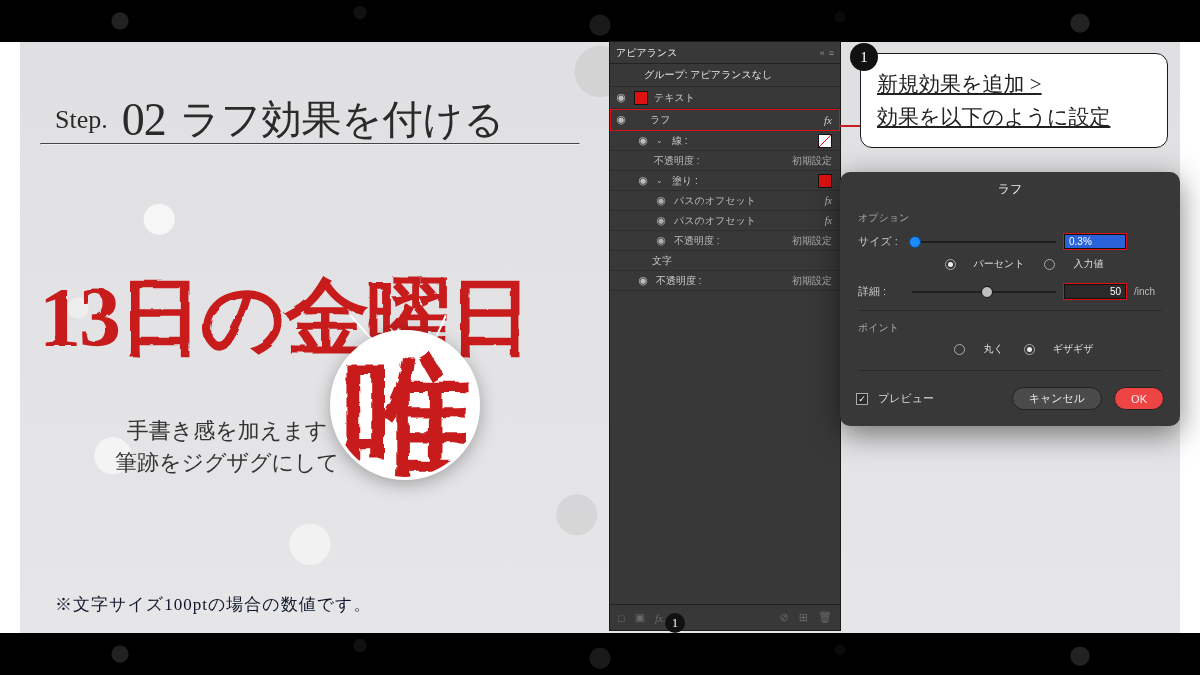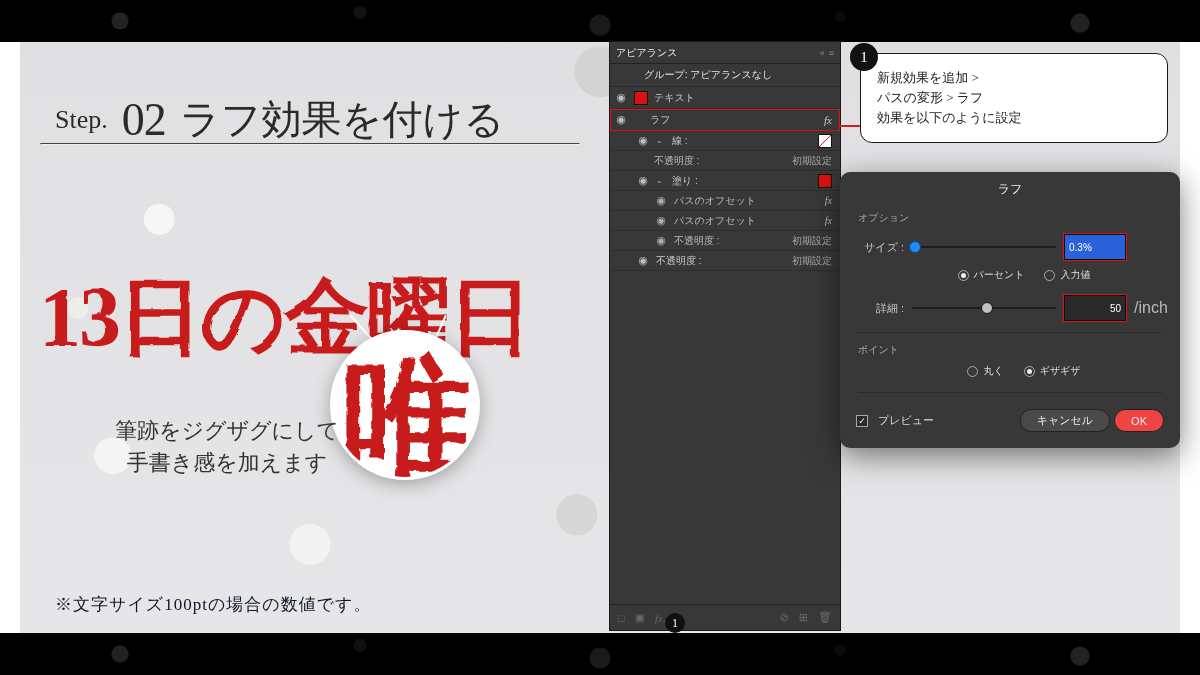--- a/index.html
+++ b/index.html
@@ -193,21 +193,21 @@
   font-family: "YuMincho", "Hiragino Mincho ProN", serif;
 }
 .callout-badge {
   position: absolute;
   top: -11px; left: -11px;
   width: 28px; height: 28px;
   background: #111; color:#fff; border-radius:50%;
   display:flex; align-items:center; justify-content:center;
   font-family: Georgia, serif; font-size: 15px;
 }
-.callout-line { font-size: 13px; color:#222; line-height: 1.55; }
+.callout-line { font-size: 21px; color:#222; line-height: 1.55; text-decoration: underline; }
 
 .connector {
   position: absolute;
   top: 125px; left: 839px;
   width: 30px; height: 2px;
   background: #c81e1e;
 }
 
 .dialog {
   position: absolute;
@@ -216,46 +216,46 @@
   background: #383838;
   color: #ddd;
   border-radius: 10px;
   box-shadow: 0 8px 30px rgba(0,0,0,.5);
   font-size: 11px;
   padding-bottom: 16px;
 }
 .dlg-title { text-align:center; padding: 9px 0; font-size:12px; color:#eee; }
 .dlg-sect { padding: 4px 18px; font-size:10px; color:#aaa; }
 .dlg-row { padding: 5px 18px; display:flex; align-items:center; gap:8px; }
-.dlg-label { width: 46px; flex:none; text-align:right; color:#ccc; }
+.dlg-label { width: 46px; flex:none; text-align:left; color:#ccc; }
 .dlg-slider {
   flex:1; position:relative; height:14px;
 }
 .slider-track { position:absolute; top:6px; left:0; right:0; height:2px; background:#1e1e1e; border-radius:1px; }
 .slider-thumb {
   position:absolute; top:1px; width:12px; height:12px; border-radius:50%;
   background:#bfbfbf; border:1px solid #111;
 }
 .slider-thumb.blue { background:#1a8cff; border-color:#0a4a8a; }
 .dlg-input {
-  width: 62px; height: 26px;
+  width: 62px; height: 15px;
   background:#2a2a2a; border:1px solid #111; color:#fff;
   font-size:10px; text-align:left; padding: 0 4px;
 }
 .dlg-input.hl { outline: 1.5px solid #d11; background:#2962d9; color:#fff; }
 .dlg-input.hl2 { outline: 1.5px solid #d11; text-align: right; }
-.dlg-unit { font-size:16px; color:#bbb; width:28px; }
+.dlg-unit { font-size:10px; color:#bbb; width:28px; }
 .dlg-radio-row { display:flex; justify-content:center; gap:20px; padding:3px 44px 8px 72px; font-size:10px; }
-.radio { display:inline-flex; align-items:center; gap:5px; }
+.radio { display:inline-flex; align-items:center; gap:18px; }
 .radio-dot { width:11px; height:11px; border-radius:50%; border:1.5px solid #aaa; display:inline-flex; align-items:center; justify-content:center; }
 .radio-dot.on::after { content:''; width:5px; height:5px; background:#eee; border-radius:50%; }
 .dlg-hr { margin: 6px 18px; border:none; border-top:1px solid #2a2a2a; }
 .dlg-foot { display:flex; align-items:center; gap:10px; padding: 10px 16px 0 16px; }
 .chk { width:12px; height:12px; border:1px solid #aaa; background:#2a2a2a; display:inline-flex; align-items:center; justify-content:center; font-size:9px; color:#fff; }
-.dlg-btns { margin-left:auto; display:flex; gap:4px; }
+.dlg-btns { margin-left:auto; display:flex; gap:12px; }
 .dlg-btn {
   background:#4a4a4a; border:1px solid #222; color:#eee;
   border-radius: 12px; padding: 3px 16px; font-size:11px;
 }
 .dlg-btn.primary { background:#ef4444; }
 </style>
 </head>
 <body>
 
 <svg width="0" height="0" style="position:absolute">
@@ -285,22 +285,22 @@
 <div class="sample-text">13日の金曜日</div>
 <svg class="zoom-line">
   <line x1="0" y1="0" x2="36" y2="40" stroke="#fff" stroke-width="2"></line>
   <line x1="96" y1="0" x2="80" y2="36" stroke="#fff" stroke-width="2"></line>
 </svg>
 <div class="zoom">
   <span class="zoom-inner">唯</span>
 </div>
 
 <div class="desc">
+  <div>手書き感を加えます</div>
   <div>筆跡をジグザグにして</div>
-  <div>手書き感を加えます</div>
 </div>
 <div class="footnote">※文字サイズ100ptの場合の数値です。</div>
 
 <div class="panel">
   <div class="panel-titlebar">
     <span class="panel-title">アピアランス</span>
     <span class="panel-topright">
       <span class="panel-tiny">«</span>
       <span class="panel-tiny">≡</span>
     </span>
@@ -346,20 +346,24 @@
     <span class="eye">◉</span>
     <span class="row-label">パスのオフセット</span>
     <span class="fx small">fx</span>
   </div>
   <div class="row sub2">
     <span class="eye">◉</span>
     <span class="row-label">不透明度 :</span>
     <span class="row-val">初期設定</span>
   </div>
 
+  <div class="row sub">
+    <span class="caret"></span>
+    <span class="row-label">文字</span>
+  </div>
   <div class="row sub">
     <span class="eye">◉</span>
     <span class="row-label">不透明度 :</span>
     <span class="row-val">初期設定</span>
   </div>
 
   <div class="panel-foot">
     <span class="foot-ico">□</span>
     <span class="foot-ico">▣</span>
     <span class="foot-ico fx">fx.</span>
@@ -369,21 +373,20 @@
     <span class="foot-ico">🗑</span>
   </div>
   <div class="panel-fx-badge">1</div>
 </div>
 
 <div class="connector"></div>
 
 <div class="callout">
   <div class="callout-badge">1</div>
   <div class="callout-line">新規効果を追加 &gt;</div>
-  <div class="callout-line">パスの変形 &gt; ラフ</div>
   <div class="callout-line">効果を以下のように設定</div>
 </div>
 
 <div class="dialog">
   <div class="dlg-title">ラフ</div>
   <div class="dlg-sect">オプション</div>
 
   <div class="dlg-row">
     <span class="dlg-label">サイズ :</span>
     <div class="dlg-slider">

